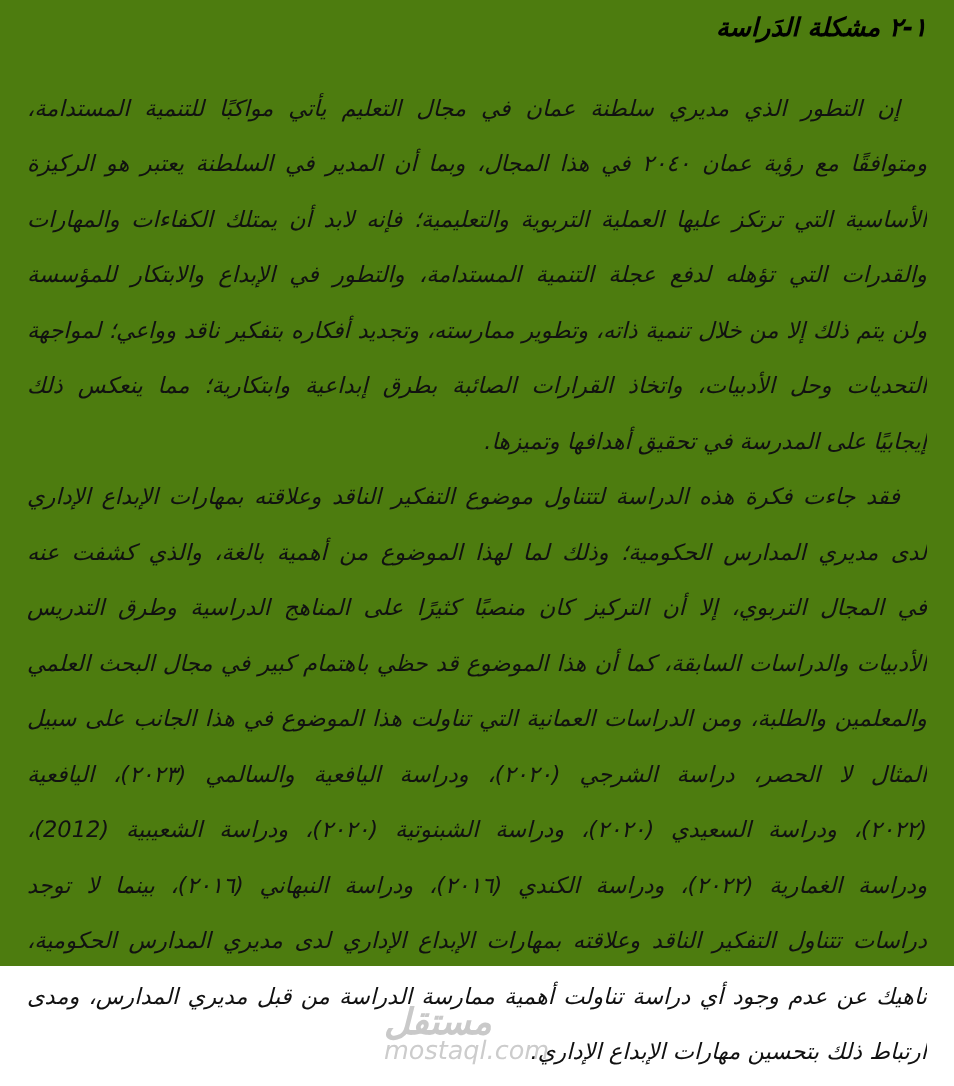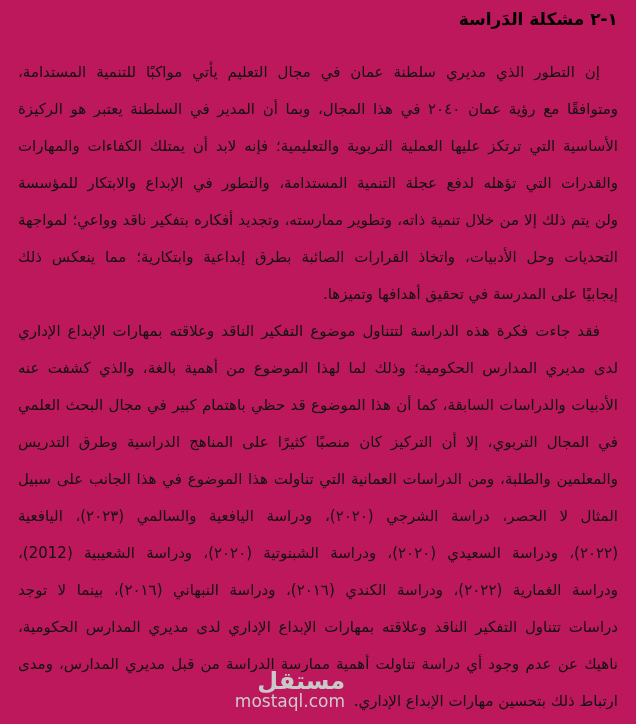--- a/index.html
+++ b/index.html
@@ -8,24 +8,25 @@
     width: 636px;
     height: 724px;
     overflow: hidden;
     font-family: "DejaVu Sans", sans-serif;
     color: #111111;
     position: relative;
   }
   .page {
     position: relative;
     width: 636px;
-    height: 724px;
+    height: 644px;
     padding: 6px 18px 0 18px;
-    background: #be185d;
+    background: #4d7c0f;
     z-index: 1;
+    font-style: italic;
   }
   .heading {
     font-size: 17px;
     font-weight: bold;
     line-height: 26px;
     text-align: right;
     color: #000000;
   }
   .content {
     margin-top: 22px;
@@ -44,23 +45,23 @@
     color: #111111;
   }
   .line.first { text-indent: 18px; }
   .line.last {
     text-align: left;
     text-align-last: right;
   }
   .watermark {
     position: absolute;
     top: 668px;
-    left: 225px;
+    left: 256px;
     width: 120px;
-    text-align: right;
+    text-align: left;
     z-index: 0;
     pointer-events: none;
     direction: rtl;
   }
   .wm-logo {
     font-size: 24px;
     font-weight: bold;
     line-height: 26px;
     color: #c9c9c9;
     letter-spacing: 1px;
@@ -86,22 +87,22 @@
         <div class="line">ومتوافقًا مع رؤية عمان ٢٠٤٠ في هذا المجال، وبما أن المدير في السلطنة يعتبر هو الركيزة</div>
         <div class="line">الأساسية التي ترتكز عليها العملية التربوية والتعليمية؛ فإنه لابد أن يمتلك الكفاءات والمهارات</div>
         <div class="line">والقدرات التي تؤهله لدفع عجلة التنمية المستدامة، والتطور في الإبداع والابتكار للمؤسسة التعليمية،</div>
         <div class="line">ولن يتم ذلك إلا من خلال تنمية ذاته، وتطوير ممارسته، وتجديد أفكاره بتفكير ناقد وواعي؛ لمواجهة</div>
         <div class="line">التحديات وحل الأدبيات، واتخاذ القرارات الصائبة بطرق إبداعية وابتكارية؛ مما ينعكس ذلك</div>
         <div class="line last">إيجابيًا على المدرسة في تحقيق أهدافها وتميزها.</div>
       </div>
       <div class="para">
         <div class="line first">فقد جاءت فكرة هذه الدراسة لتتناول موضوع التفكير الناقد وعلاقته بمهارات الإبداع الإداري</div>
         <div class="line">لدى مديري المدارس الحكومية؛ وذلك لما لهذا الموضوع من أهمية بالغة، والذي كشفت عنه</div>
+        <div class="line">في المجال التربوي، إلا أن التركيز كان منصبًا كثيرًا على المناهج الدراسية وطرق التدريس</div>
         <div class="line">الأدبيات والدراسات السابقة، كما أن هذا الموضوع قد حظي باهتمام كبير في مجال البحث العلمي</div>
-        <div class="line">في المجال التربوي، إلا أن التركيز كان منصبًا كثيرًا على المناهج الدراسية وطرق التدريس</div>
         <div class="line">والمعلمين والطلبة، ومن الدراسات العمانية التي تناولت هذا الموضوع في هذا الجانب على سبيل</div>
         <div class="line">المثال لا الحصر، دراسة الشرجي (٢٠٢٠)، ودراسة اليافعية والسالمي (٢٠٢٣)، اليافعية</div>
         <div class="line">(٢٠٢٢)، ودراسة السعيدي (٢٠٢٠)، ودراسة الشبنوتية (٢٠٢٠)، ودراسة الشعيبية (2012)،</div>
         <div class="line">ودراسة الغمارية (٢٠٢٢)، ودراسة الكندي (٢٠١٦)، ودراسة النبهاني (٢٠١٦)، بينما لا توجد</div>
         <div class="line">دراسات تتناول التفكير الناقد وعلاقته بمهارات الإبداع الإداري لدى مديري المدارس الحكومية،</div>
         <div class="line">ناهيك عن عدم وجود أي دراسة تناولت أهمية ممارسة الدراسة من قبل مديري المدارس، ومدى</div>
         <div class="line last">ارتباط ذلك بتحسين مهارات الإبداع الإداري.</div>
       </div>
     </div>
 

